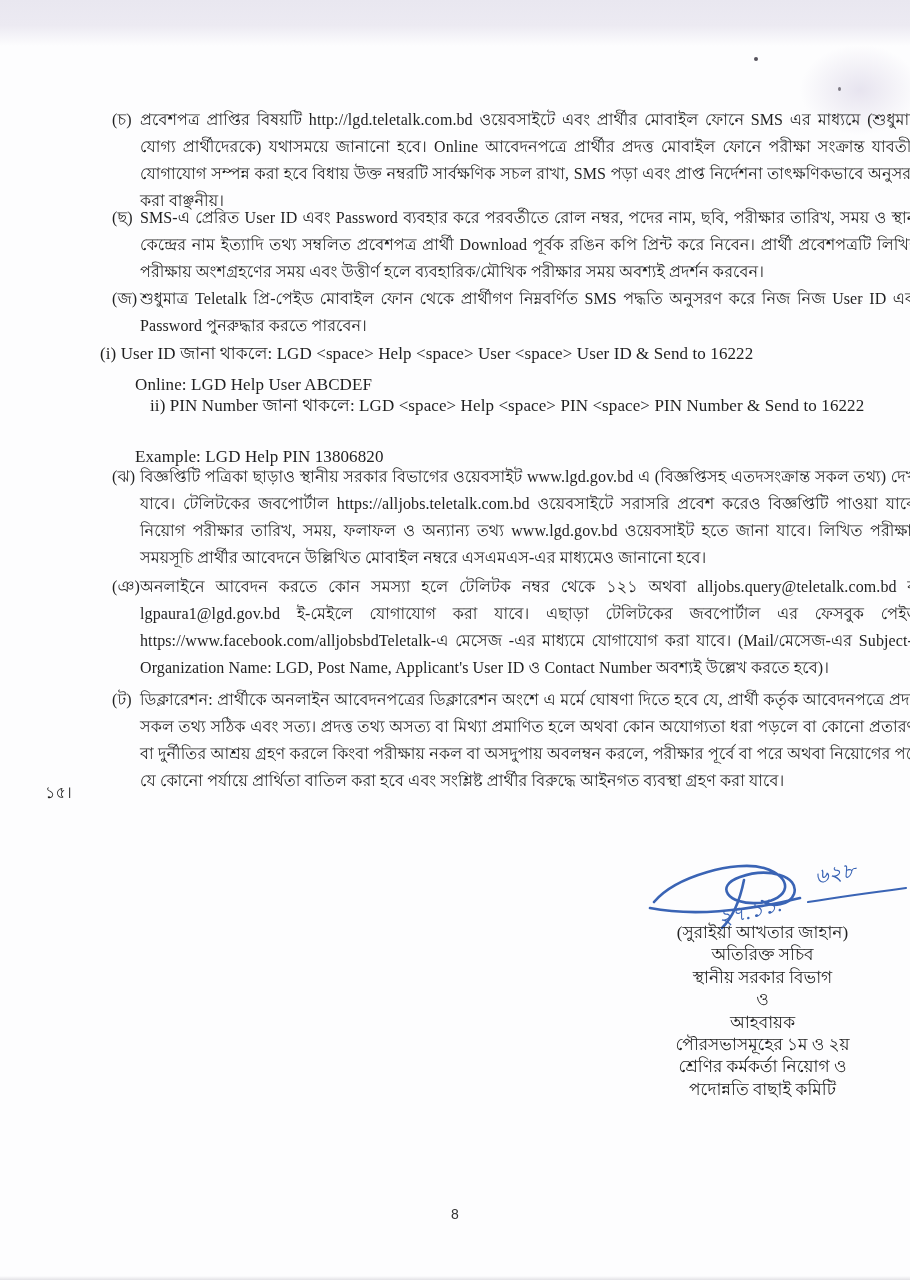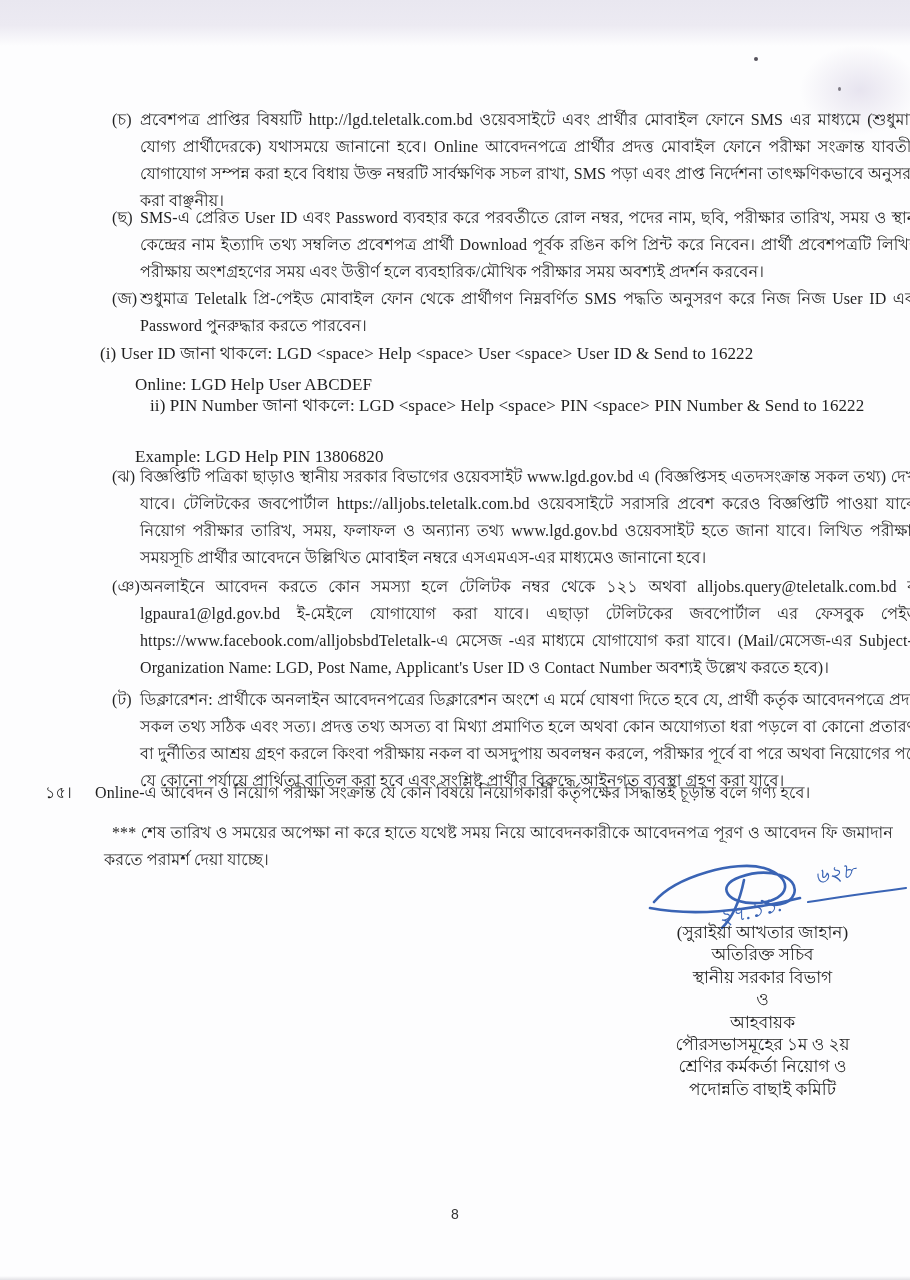--- a/index.html
+++ b/index.html
@@ -124,26 +124,22 @@
     <span>অনলাইনে আবেদন করতে কোন সমস্যা হলে টেলিটক নম্বর থেকে ১২১ অথবা alljobs.query@teletalk.com.bd বা lgpaura1@lgd.gov.bd ই-মেইলে যোগাযোগ করা যাবে। এছাড়া টেলিটকের জবপোর্টাল এর ফেসবুক পেইজ https://www.facebook.com/alljobsbdTeletalk-এ মেসেজ -এর মাধ্যমে যোগাযোগ করা যাবে। (Mail/মেসেজ-এর Subject-4 Organization Name: LGD, Post Name, Applicant's User ID ও Contact Number অবশ্যই উল্লেখ করতে হবে)।</span>
   </div>
 
   <div class="para hang just" id="p-ta">
     <span class="lbl">(ট)</span>
     <span>ডিক্লারেশন: প্রার্থীকে অনলাইন আবেদনপত্রের ডিক্লারেশন অংশে এ মর্মে ঘোষণা দিতে হবে যে, প্রার্থী কর্তৃক আবেদনপত্রে প্রদত্ত সকল তথ্য সঠিক এবং সত্য। প্রদত্ত তথ্য অসত্য বা মিথ্যা প্রমাণিত হলে অথবা কোন অযোগ্যতা ধরা পড়লে বা কোনো প্রতারণা বা দুর্নীতির আশ্রয় গ্রহণ করলে কিংবা পরীক্ষায় নকল বা অসদুপায় অবলম্বন করলে, পরীক্ষার পূর্বে বা পরে অথবা নিয়োগের পরে যে কোনো পর্যায়ে প্রার্থিতা বাতিল করা হবে এবং সংশ্লিষ্ট প্রার্থীর বিরুদ্ধে আইনগত ব্যবস্থা গ্রহণ করা যাবে।</span>
   </div>
 
   <div class="para" id="p-15">
     <span class="lbl">১৫।</span>
-    <span>Online-এ আবেদন ও নিয়োগ পরীক্ষা সংক্রান্ত যে কোন বিষয়ে নিয়োগকারী কর্তৃপক্ষের সিদ্ধান্তই চূড়ান্ত বলে গণ্য হবে।</span>
   </div>
 
-  <div class="para" id="p-note">
-    <span>*** শেষ তারিখ ও সময়ের অপেক্ষা না করে হাতে যথেষ্ট সময় নিয়ে আবেদনকারীকে আবেদনপত্র পূরণ ও আবেদন ফি জমাদান করতে পরামর্শ দেয়া যাচ্ছে।</span>
-  </div>
 
   <svg class="sig-svg" width="262" height="80" viewBox="0 0 262 80">
     <g fill="none" stroke="#3a64b5" stroke-width="2.6" stroke-linecap="round">
       <path d="M6,46 C28,20 88,4 116,12 C146,21 144,44 110,47 C80,49 66,30 92,21 C120,11 152,20 146,38 C142,49 124,52 114,45"></path>
       <path d="M2,52 C42,60 96,56 152,42"></path>
       <path d="M96,24 C92,44 84,62 74,72"></path>
       <path d="M160,46 C192,41 228,36 258,32" stroke-width="2.2"></path>
     </g>
     <g fill="#3a64b5" font-style="italic" font-family="'Liberation Serif','DejaVu Serif',serif">
       <text x="72" y="70" font-size="21" transform="rotate(-14 72 70)">২৭.১১.</text>

